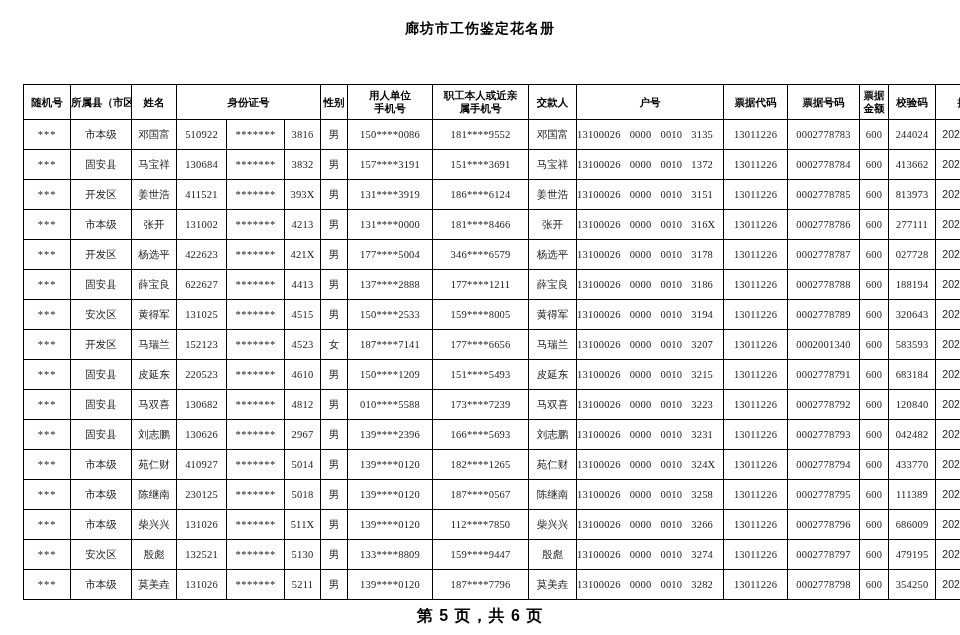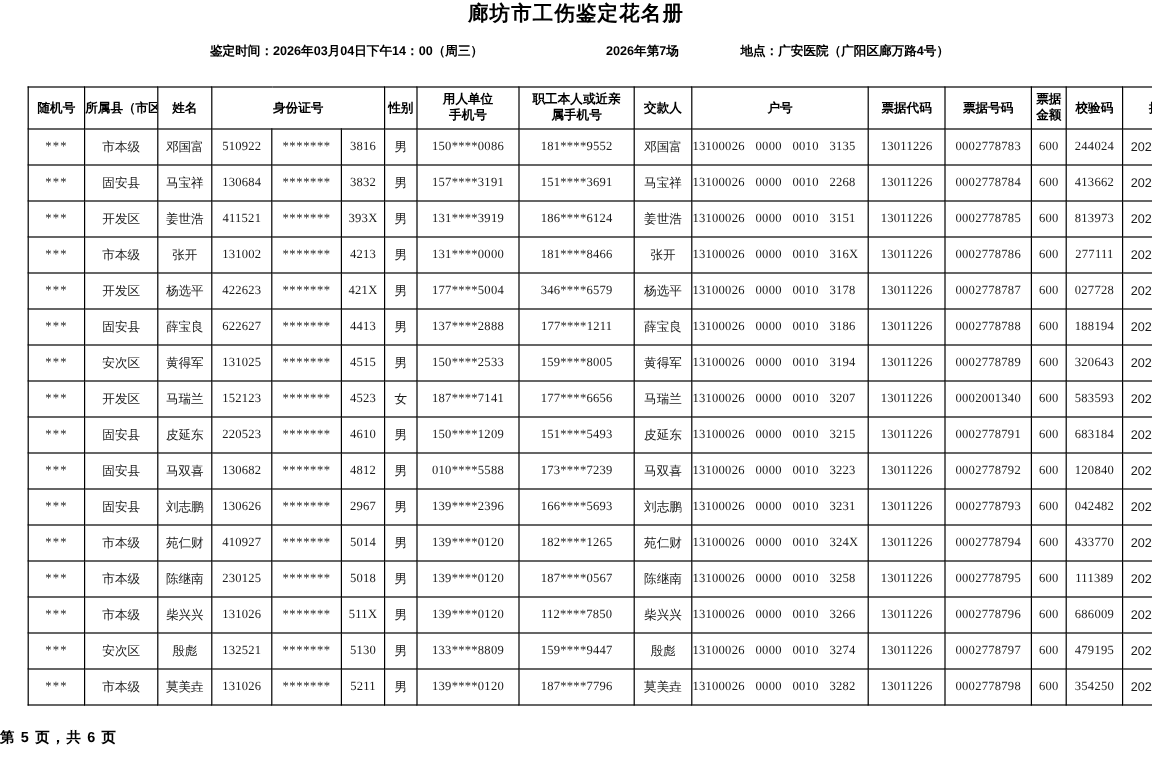--- a/index.html
+++ b/index.html
@@ -15,25 +15,25 @@
     overflow: hidden;
   }
   .page {
     position: relative;
     width: 960px;
     height: 635px;
     box-sizing: border-box;
   }
   .doc-title {
     text-align: center;
-    font-size: 17px;
+    font-size: 14px;
     font-weight: bold;
     letter-spacing: 1px;
     margin: 0;
-    padding-top: 0;
+    padding-top: 20px;
     font-family: "Liberation Sans", "DejaVu Sans", sans-serif;
   }
   .meta-row {
     position: relative;
     height: 22px;
     margin-top: 11px;
     font-size: 10.5px;
     font-weight: bold;
     font-family: "Liberation Sans", "DejaVu Sans", sans-serif;
   }
@@ -52,21 +52,21 @@
   .meta-place {
     position: absolute;
     left: 617px;
     top: 2px;
     white-space: nowrap;
   }
 
   .table-wrap {
     position: absolute;
     left: 23px;
-    top: 72px;
+    top: 84px;
     width: 915px;
   }
   table.roster {
     border-collapse: collapse;
     width: 915px;
     table-layout: fixed;
   }
   table.roster th,
   table.roster td {
     border: 1px solid #000000;
@@ -97,39 +97,34 @@
   td.acct span { display: inline-block; }
   td.acct .g { margin-right: 9px; }
   td.acct .g:last-child { margin-right: 12px; }
   .hdr-two-line { display: block; line-height: 1.2; }
 
   .footer {
     position: absolute;
     left: 0;
     right: 0;
     top: 606px;
-    text-align: left;
-    font-size: 12px;
+    text-align: center;
+    font-size: 16px;
     font-weight: bold;
     font-family: "Liberation Sans", "DejaVu Sans", sans-serif;
     letter-spacing: 1px;
   }
 </style>
 </head>
 <body>
 
 <div class="page">
 
   <h1 class="doc-title">廊坊市工伤鉴定花名册</h1>
 
-  <div class="meta-row">
-    <div class="meta-exam-time"><span>鉴定时间：</span><span>2026年03月04日下午14：00（周三）</span></div>
-    <div class="meta-session">2026年第7场</div>
-    <div class="meta-place"><span>地点：</span><span>广安医院（广阳区廊万路4号）</span></div>
-  </div>
 
   <div class="table-wrap">
     <table class="roster">
       <colgroup>
         <col style="width:47px">
         <col style="width:61px">
         <col style="width:45px">
         <col style="width:50px">
         <col style="width:58px">
         <col style="width:36px">
@@ -194,21 +189,21 @@
             <td class="rand">***</td>
             <td class="cn">固安县</td>
             <td class="cn">马宝祥</td>
             <td class="num">130684</td>
             <td class="mask">*******</td>
             <td class="num">3832</td>
             <td class="cn">男</td>
             <td class="num">157****3191</td>
             <td class="num">151****3691</td>
             <td class="cn">马宝祥</td>
-            <td class="acct"><span class="g">13100026</span><span class="g">0000</span><span class="g">0010</span><span class="g">2268</span></td>
+            <td class="acct"><span class="g">13100026</span><span class="g">0000</span><span class="g">0010</span><span class="g">1372</span></td>
             <td class="num">13011226</td>
             <td class="num">0002778784</td>
             <td class="num">600</td>
             <td class="num">413662</td>
             <td class="cn">2026年2月24日</td>
           </tr>
           <tr>
             <td class="rand">***</td>
             <td class="cn">开发区</td>
             <td class="cn">姜世浩</td>

